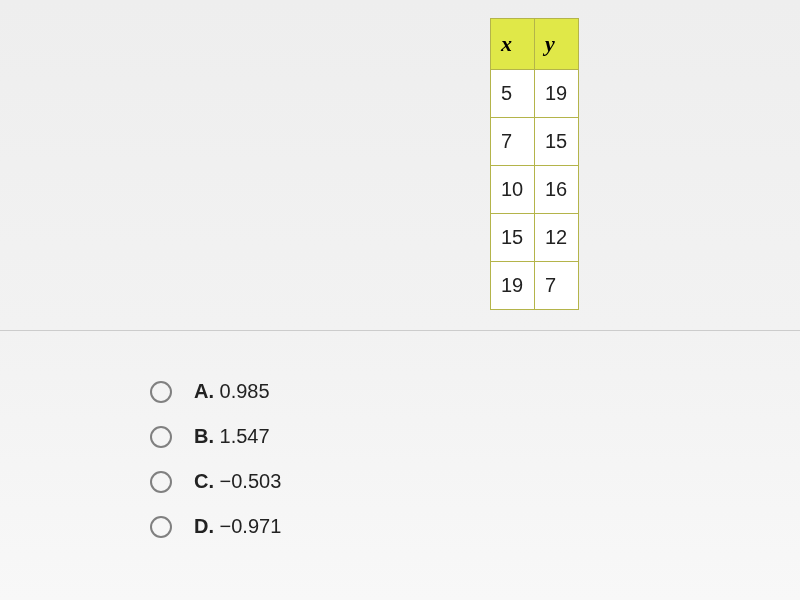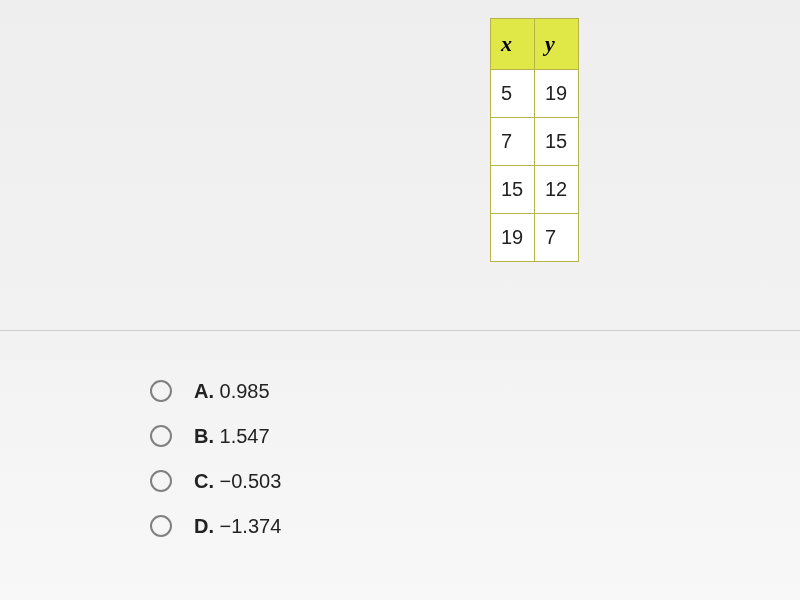--- a/index.html
+++ b/index.html
@@ -56,20 +56,21 @@
       font-weight: normal;
       color: #222;
     }
     .options {
       position: absolute;
       top: 380px;
       left: 150px;
     }
     .option-row {
       display: flex;
+      align-items: center;
       margin-bottom: 22px;
     }
     .radio-circle {
       width: 22px;
       height: 22px;
       border: 2px solid #808080;
       border-radius: 50%;
       margin-right: 22px;
       flex-shrink: 0;
       background: transparent;
@@ -97,20 +98,24 @@
     <tbody>
       <tr>
         <td>5</td>
         <td>19</td>
       </tr>
       <tr>
         <td>7</td>
         <td>15</td>
       </tr>
       <tr>
+        <td>10</td>
+        <td>16</td>
+      </tr>
+      <tr>
         <td>15</td>
         <td>12</td>
       </tr>
       <tr>
         <td>19</td>
         <td>7</td>
       </tr>
     </tbody>
   </table>
 
@@ -135,18 +140,18 @@
       <div class="radio-circle"></div>
       <div class="option-label">
         <span class="option-letter">C.</span>
         <span>−0.503</span>
       </div>
     </div>
     <div class="option-row">
       <div class="radio-circle"></div>
       <div class="option-label">
         <span class="option-letter">D.</span>
-        <span>−1.374</span>
+        <span>−0.971</span>
       </div>
     </div>
   </div>
 
 </div>
 
 </body></html>

